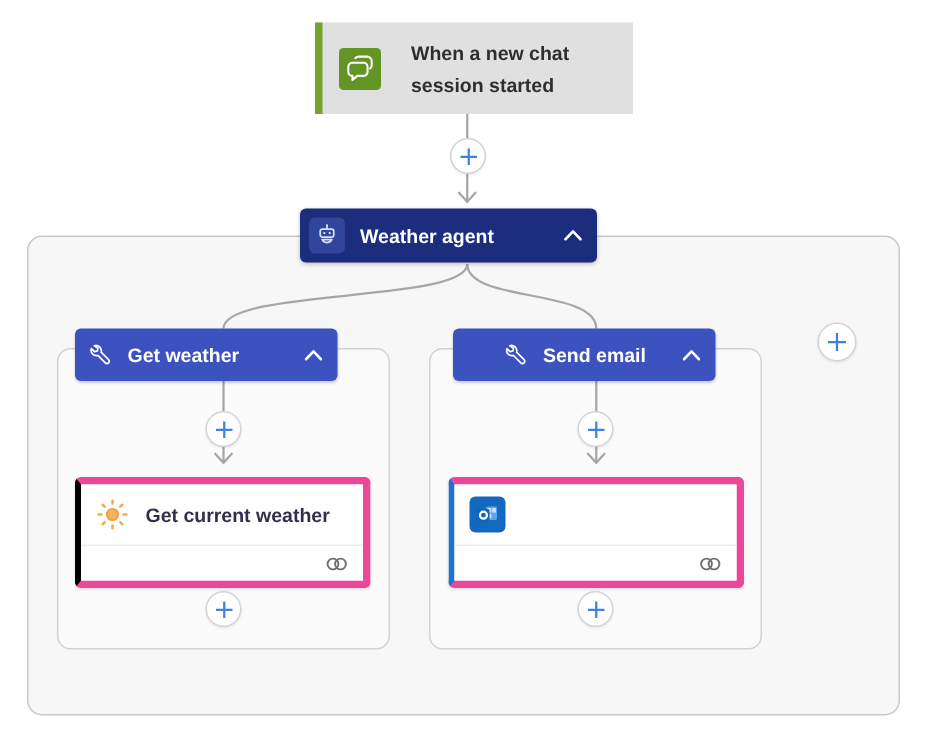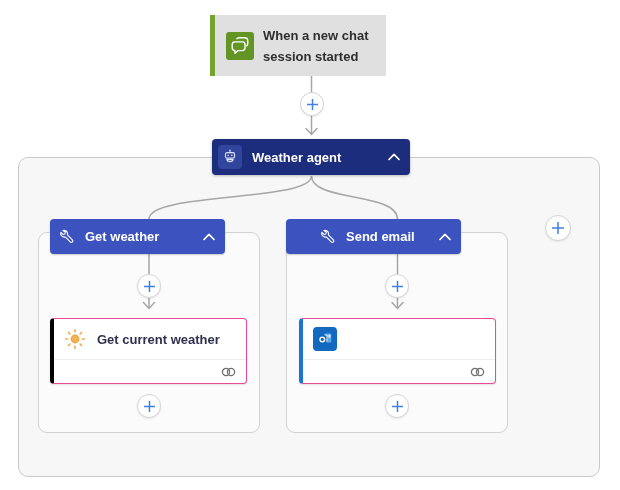--- a/index.html
+++ b/index.html
@@ -16,61 +16,61 @@
   .scope{
     position:absolute;top:232px;width:222px;height:201px;
     background:var(--scope_bg,#fbfbfb);border:1px solid #d2d2d2;border-radius:9px;
     box-sizing:border-box;z-index:0;
   }
   .scope-left{left:38px;}
   .scope-right{left:286px;}
   .connectors{position:absolute;left:0;top:0;z-index:1;pointer-events:none;}
   
   .trigger-card{
-    position:absolute;left:210px;top:15px;width:176px;height:61px;
+    position:absolute;left:210px;top:15px;width:212px;height:61px;
     background:var(--trigger_bg_gray,#e0e0e0);
     border-left:5px solid var(--trigger_bar_green,#76a22e);
-    box-sizing:border-box;display:flex;align-items:center;gap:9px;
+    box-sizing:border-box;display:flex;align-items:center;gap:20px;
     padding:0 8px 0 11px;z-index:2;cursor:pointer;
   }
   .trigger-chip{
     width:28px;height:28px;border-radius:3px;background:var(--trigger_icon_green,#639525);
     display:flex;align-items:center;justify-content:center;flex:0 0 auto;
   }
   .trigger-title{
     font-size:13px;line-height:21px;font-weight:600;color:var(--trigger_text,#2e2e2e);
     max-width:120px;
   }
   
   .agent-card{
-    position:absolute;left:212px;top:139px;width:198px;height:36px;
+    position:absolute;left:200px;top:139px;width:198px;height:36px;
     background:var(--agent_navy,#1b2d7c);border-radius:4px;box-sizing:border-box;
     display:flex;align-items:center;gap:10px;padding:0 10px 0 6px;z-index:2;
     box-shadow:0 1px 3px rgba(0,0,0,.25);cursor:pointer;
   }
   .agent-chip{
     width:24px;height:24px;border-radius:4px;background:var(--agent_icon_chip,#32459c);
     display:flex;align-items:center;justify-content:center;flex:0 0 auto;
   }
   .agent-title{font-size:13px;font-weight:700;color:#fff;}
   
   .tool-header{
     position:absolute;top:219px;width:175px;height:35px;
     background:var(--tool_blue,#3c52be);border-radius:4px;box-sizing:border-box;
     display:flex;align-items:center;gap:10px;padding:0 10px;z-index:2;
     box-shadow:0 1px 2px rgba(0,0,0,.2);cursor:pointer;
   }
   .tool-header.left{left:50px;}
-  .tool-header.right{left:286px;padding-left:35px;}
+  .tool-header.right{left:302px;padding-left:35px;}
   .tool-title{font-size:13px;font-weight:700;color:#fff;}
   .chevron{margin-left:auto;display:flex;align-items:center;cursor:pointer;}
   
   .action-card{
     position:absolute;top:318px;width:197px;background:#fff;
-    border:1px solid #ec4899;border-radius:4px;box-sizing:border-box;z-index:2;
+    border:5px solid #ec4899;border-radius:4px;box-sizing:border-box;z-index:2;
     box-shadow:0 1px 2px rgba(0,0,0,.10);cursor:pointer;
   }
   .action-card.left{left:50px;border-left:4px solid var(--weather_accent_black,#000);}
   .action-card.right{left:299px;border-left:4px solid var(--outlook_accent_blue,#1b74d0);}
   .card-main{height:40px;display:flex;align-items:center;gap:11px;padding:0 10px;}
   .card-title{font-size:13px;font-weight:600;color:var(--card_text,#30304e);white-space:nowrap;}
   .card-foot{
     height:23px;border-top:1px solid #ededed;display:flex;align-items:center;
     justify-content:flex-end;padding:0 9px;
   }

